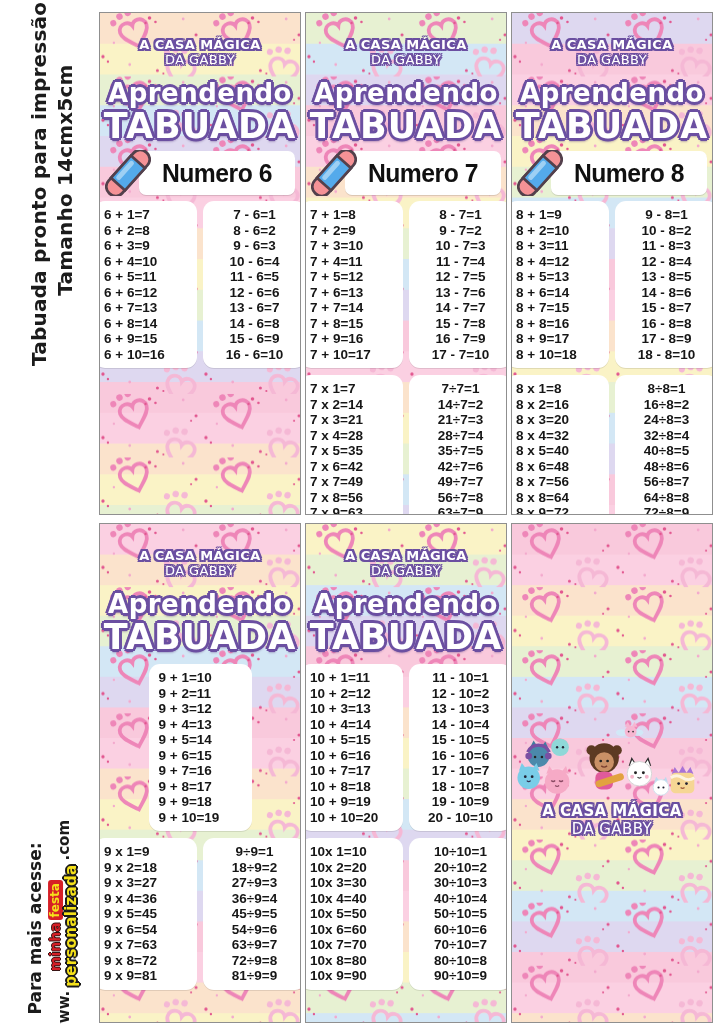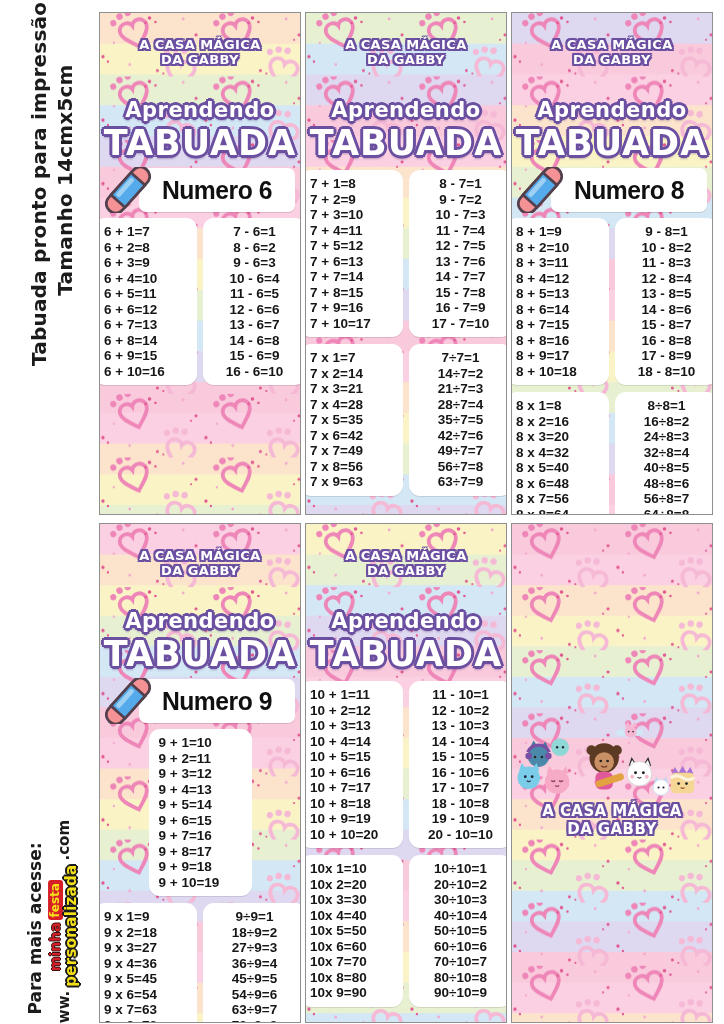--- a/index.html
+++ b/index.html
@@ -39,22 +39,22 @@
 
   .o-purple{color:#ffffff;
      text-shadow:-2px 0 #6b4fa1,2px 0 #6b4fa1,0 -2px #6b4fa1,0 2px #6b4fa1,
                  -2px -2px #6b4fa1,2px -2px #6b4fa1,-2px 2px #6b4fa1,2px 2px #6b4fa1;}
   .o-purple-big{color:#ffffff;
      text-shadow:-3px 0 #6b4fa1,3px 0 #6b4fa1,0 -3px #6b4fa1,0 3px #6b4fa1,
                  -2px -2px #6b4fa1,2px -2px #6b4fa1,-2px 2px #6b4fa1,2px 2px #6b4fa1,
                  0 4px 2px rgba(80,50,120,.35);}
   .logo{text-align:center;}
   .logo-l1{font-family:"DejaVu Sans",sans-serif;font-weight:800;font-size:13px;line-height:16px;letter-spacing:.4px;}
-  .logo-l2{font-family:"DejaVu Sans",sans-serif;font-weight:700;font-size:13px;line-height:14px;letter-spacing:.4px;}
-  .title1{margin-top:29px;font-family:"DejaVu Sans",sans-serif;font-weight:800;font-size:21px;line-height:28px;letter-spacing:.5px;}
+  .logo-l2{font-family:"DejaVu Sans",sans-serif;font-weight:400;font-size:13px;line-height:14px;letter-spacing:.4px;}
+  .title1{margin-top:12px;font-family:"DejaVu Sans",sans-serif;font-weight:800;font-size:26px;line-height:28px;letter-spacing:.5px;}
   .title2{font-family:"DejaVu Sans",sans-serif;font-weight:800;font-size:35px;line-height:39px;letter-spacing:1px;}
 
   .numero-row{margin-top:6px;display:flex;align-items:center;height:42px;position:relative;}
   .crayon{width:46px;height:46px;margin-right:-12px;position:relative;z-index:2;}
   .numero-box{width:156px;height:44px;background:#ffffff;border-radius:7px;
               display:flex;align-items:center;justify-content:center;box-shadow:0 1px 0 rgba(0,0,0,.12);}
   .numero-box span{font-family:"Liberation Sans",sans-serif;font-weight:800;font-size:26px;
                    transform:scaleX(.95);color:#101010;letter-spacing:-.5px;white-space:nowrap;}
 
   .ops{margin-top:7px;display:flex;gap:6px;}
@@ -228,20 +228,32 @@
           <rect x="0" y="527" width="204" height="31.6" fill="#f9c9dc"></rect>
           <rect x="0" y="0" width="204" height="505" fill="url(#pawpat)"></rect>
         </svg>
     <div class="content">
       <div class="logo">
         <div class="logo-l1 o-purple">A CASA MÁGICA</div>
         <div class="logo-l2 o-purple">DA GABBY</div>
       </div>
       <div class="title1 o-purple-big">Aprendendo</div>
       <div class="title2 o-purple-big">TABUADA</div>
+      <div class="numero-row">
+        <svg class="crayon" viewBox="0 0 40 40">
+          <g transform="rotate(-48 20 20)">
+            <rect x="-4" y="12" width="48" height="16" rx="7.5" fill="#f59296" stroke="#53404c" stroke-width="2.4"></rect>
+            <rect x="7" y="11.8" width="26" height="16.4" fill="#54aaeb" stroke="#53404c" stroke-width="2.4"></rect>
+            <rect x="9.5" y="14.5" width="21" height="4.2" rx="2.1" fill="#9ed0f4"></rect>
+          </g>
+        </svg>
+        <div class="numero-box">
+          <span>Numero 7</span>
+        </div>
+      </div>
       <div class="ops">
         <div class="op-box left">
               <div class="op-row">7 + 1=8</div>
               <div class="op-row">7 + 2=9</div>
               <div class="op-row">7 + 3=10</div>
               <div class="op-row">7 + 4=11</div>
               <div class="op-row">7 + 5=12</div>
               <div class="op-row">7 + 6=13</div>
               <div class="op-row">7 + 7=14</div>
               <div class="op-row">7 + 8=15</div>
@@ -404,32 +416,20 @@
           <rect x="0" y="527" width="204" height="31.6" fill="#e7f1d2"></rect>
           <rect x="0" y="0" width="204" height="505" fill="url(#pawpat)"></rect>
         </svg>
     <div class="content">
       <div class="logo">
         <div class="logo-l1 o-purple">A CASA MÁGICA</div>
         <div class="logo-l2 o-purple">DA GABBY</div>
       </div>
       <div class="title1 o-purple-big">Aprendendo</div>
       <div class="title2 o-purple-big">TABUADA</div>
-      <div class="numero-row">
-        <svg class="crayon" viewBox="0 0 40 40">
-          <g transform="rotate(-48 20 20)">
-            <rect x="-4" y="12" width="48" height="16" rx="7.5" fill="#f59296" stroke="#53404c" stroke-width="2.4"></rect>
-            <rect x="7" y="11.8" width="26" height="16.4" fill="#54aaeb" stroke="#53404c" stroke-width="2.4"></rect>
-            <rect x="9.5" y="14.5" width="21" height="4.2" rx="2.1" fill="#9ed0f4"></rect>
-          </g>
-        </svg>
-        <div class="numero-box">
-          <span>Numero 9</span>
-        </div>
-      </div>
       <div class="ops">
         <div class="op-box left">
               <div class="op-row">9 + 1=10</div>
               <div class="op-row">9 + 2=11</div>
               <div class="op-row">9 + 3=12</div>
               <div class="op-row">9 + 4=13</div>
               <div class="op-row">9 + 5=14</div>
               <div class="op-row">9 + 6=15</div>
               <div class="op-row">9 + 7=16</div>
               <div class="op-row">9 + 8=17</div>

